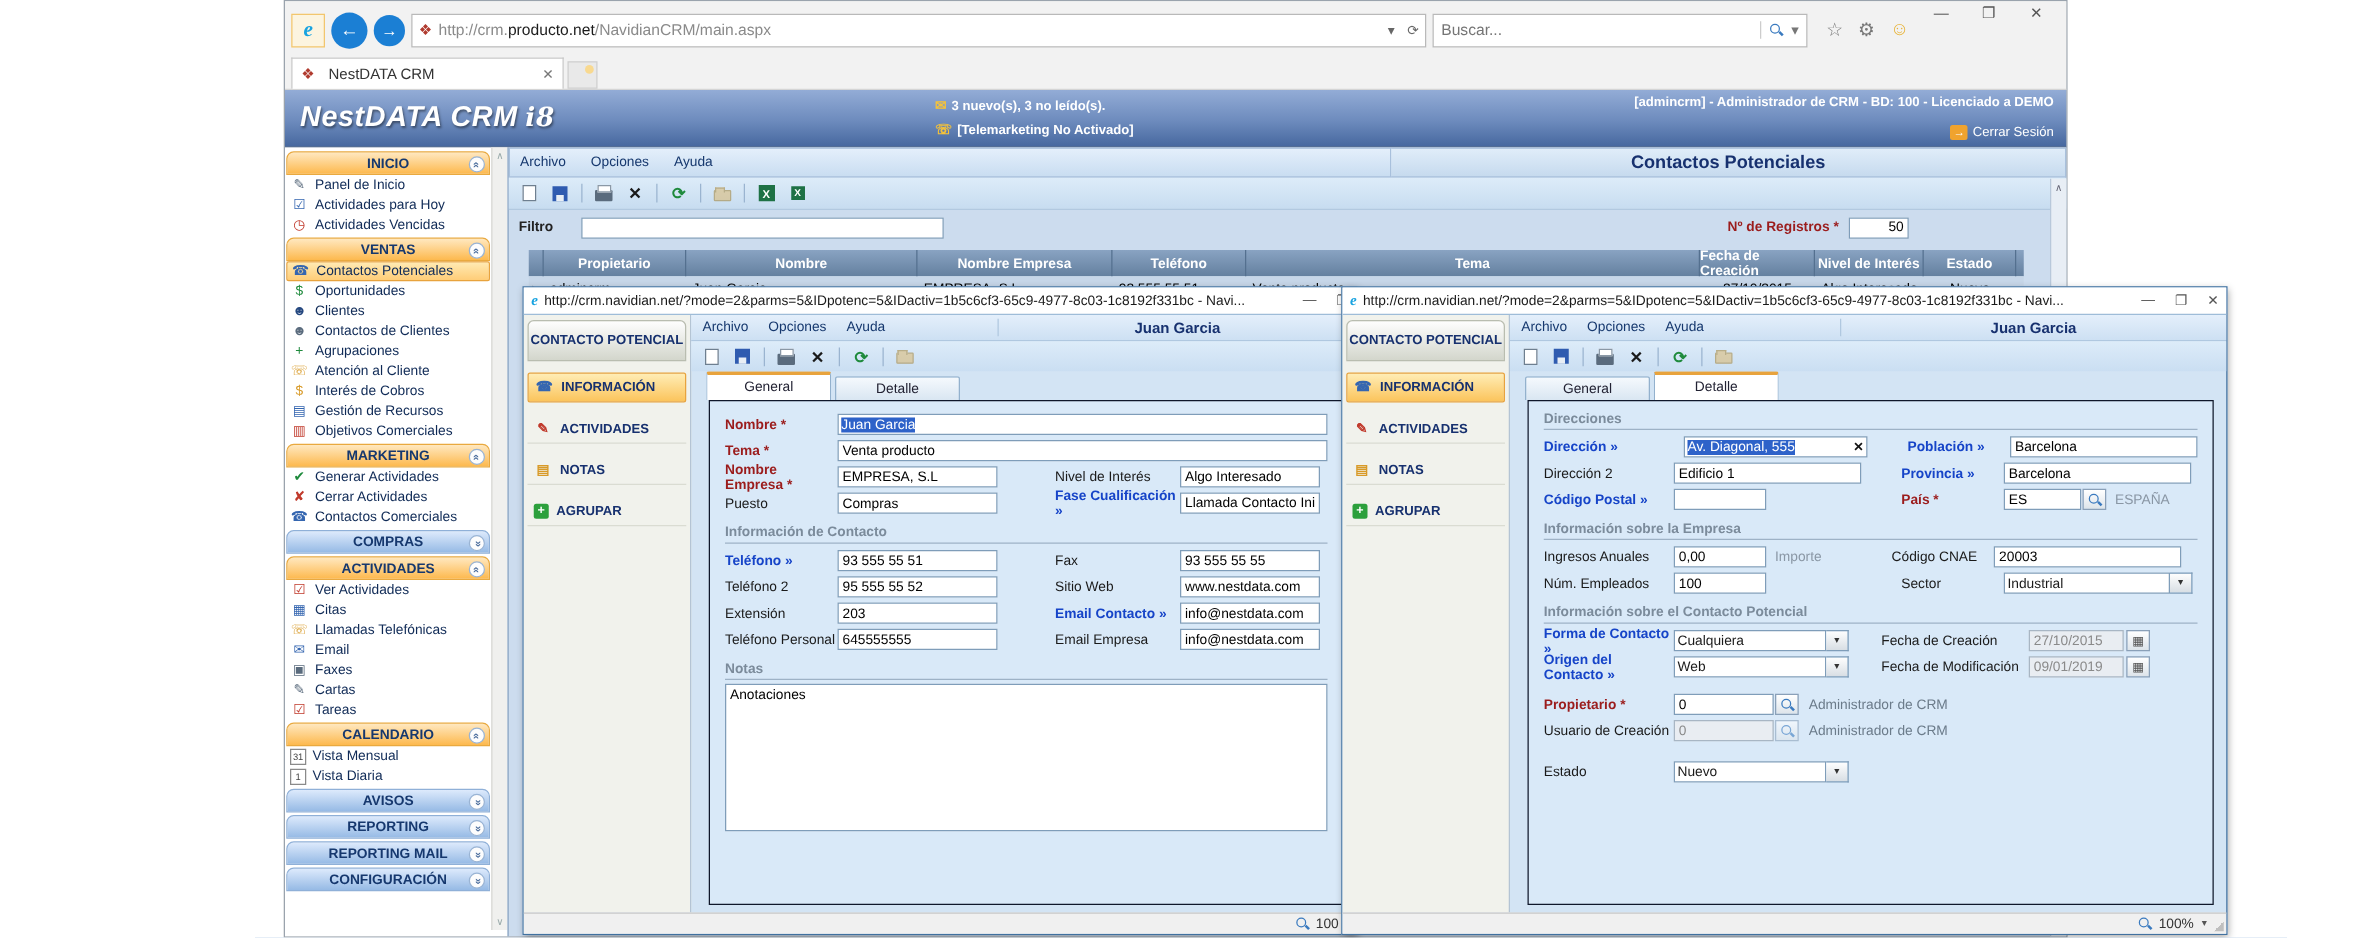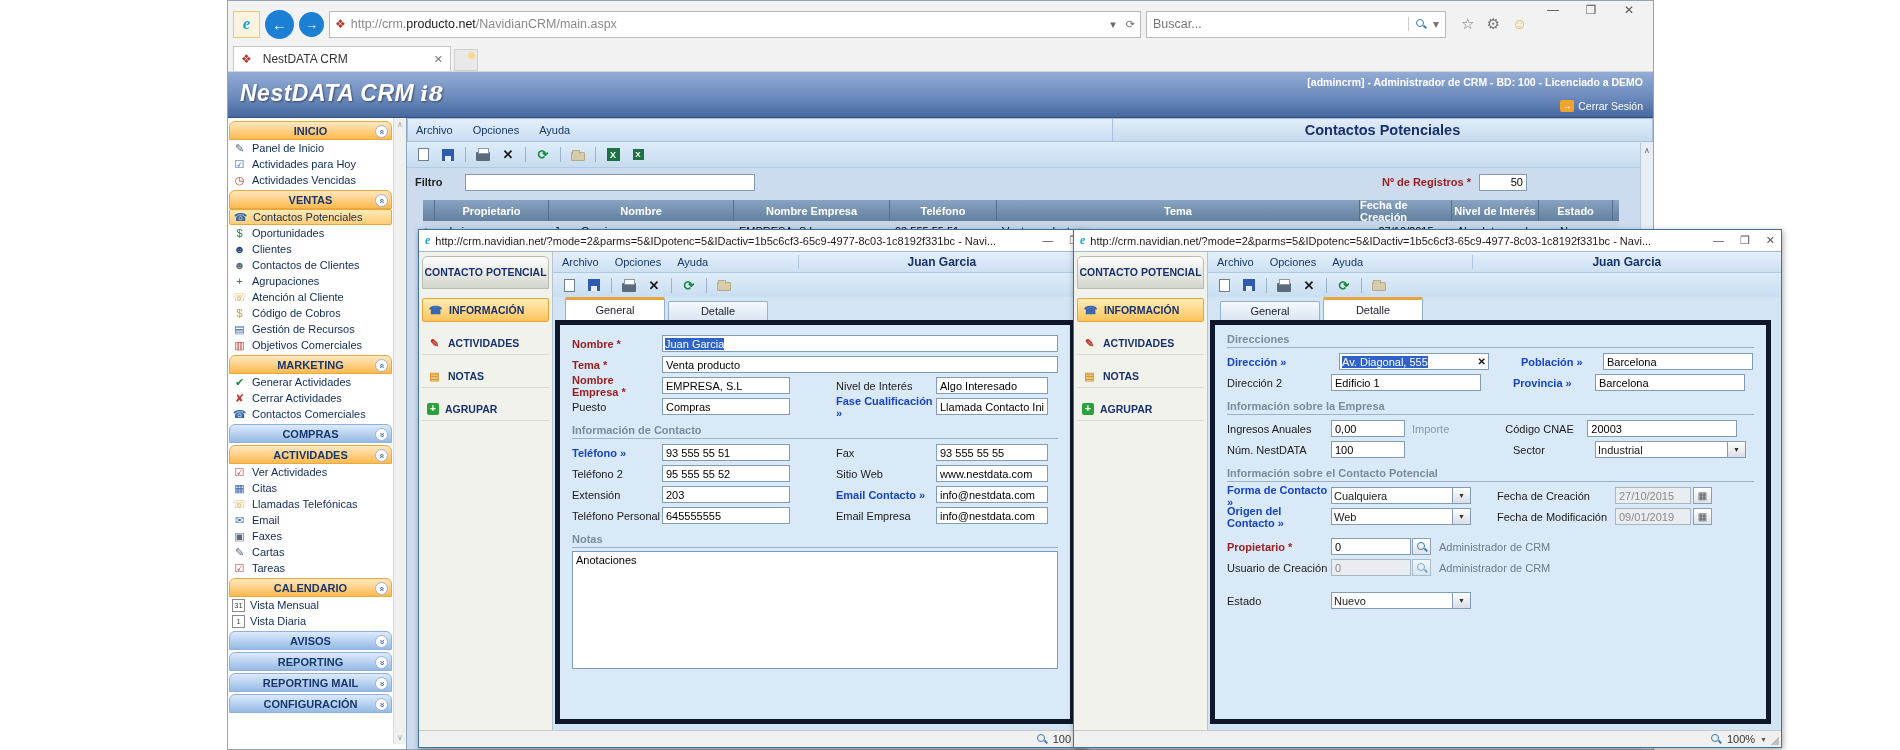--- a/index.html
+++ b/index.html
@@ -106,21 +106,21 @@
   .pnavitem.sel { background:linear-gradient(#ffedb6,#fbc45c); border:1px solid #e8a33d; border-radius:2px; }
   .plus { width:12px; height:12px; background:#2ca03c; color:#fff; border-radius:2px; font-size:10px; line-height:12px; text-align:center; }
   .pmain { flex:1; display:flex; flex-direction:column; min-width:0; }
   .pmenu { height:21px; display:flex; align-items:center; background:linear-gradient(#e4effb,#cde0f3); border-bottom:1px solid #b0c8e0; font-size:11px; color:#16386e; }
   .pmenus { display:flex; gap:16px; padding-left:9px; width:46%; }
   .prectitle { flex:1; text-align:center; font-weight:bold; font-size:12px; color:#17316f; border-left:1px solid #b0c8e0; }
   .ptoolbar { height:24px; display:flex; align-items:center; gap:3px; padding-left:5px; background:linear-gradient(#ddecf9,#cadef2); }
   .ptabs { height:23px; display:flex; align-items:flex-end; padding-left:12px; gap:3px; }
   .ptab { width:100px; height:19px; display:flex; align-items:center; justify-content:center; font-size:11px; color:#223; background:linear-gradient(#f5f9fd,#d9e6f2); border:1px solid #93b1cd; border-bottom:none; border-radius:2px 2px 0 0; }
   .ptab.active { background:#fff; height:23px; border-top:3px solid #e8a33d; }
-  .pform { flex:1; margin:0 10px 6px 2px; border:5px solid #0f172a; background:#d9e9f8; padding:8px 12px 8px 12px; overflow:hidden; }
+  .pform { flex:1; margin:0 10px 6px 14px; border:1px solid #0f172a; background:#d9e9f8; padding:8px 12px 8px 12px; overflow:hidden; }
   .frow { display:flex; align-items:center; height:21px; font-size:11px; color:#1a1a1a; }
   .fl { flex-shrink:0; }
   .fl.req { color:#9b1c1c; font-weight:bold; }
   .fl.lnk { color:#1644c8; font-weight:bold; }
   .fi { height:17px; border:1px solid #7f9db9; background:#fff; font-size:11px; padding:0 3px; font-family:inherit; color:#000; }
   .fi.ra { }
   .fi.dis { background:#e9edf2; color:#8a8a8a; border-color:#a8b6c4; }
   .tbox { height:17px; border:1px solid #7f9db9; background:#fff; font-size:11px; padding:0 2px; display:flex; align-items:center; }
   .hl { background:#2e62c9; color:#fff; }
   .clrx { margin-left:auto; font-weight:bold; font-size:10px; color:#111; }
@@ -181,20 +181,24 @@
         <span class="favic">❖</span>
         <span>NestDATA CRM</span>
         <span class="x">✕</span>
       </div>
       <div class="newtab"></div>
     </div>
   </div>
 
   <div class="crmhead">
     <div class="logo"><span>NestDATA CRM</span><span class="i8">i8</span></div>
+    <div class="notifs">
+      <div><span class="nicon">✉</span><span>3 nuevo(s), 3 no leído(s).</span></div>
+      <div><span class="nicon">☏</span><span>[Telemarketing No Activado]</span></div>
+    </div>
     <div class="userinfo">[admincrm] - Administrador de CRM - BD: 100 - Licenciado a  DEMO</div>
     <div class="logout">
         <span class="keyic">→</span>
         <span>Cerrar Sesión</span>
       </div>
   </div>
 
   <div class="app">
 
     <div class="sidebar">
@@ -239,21 +243,21 @@
         <div class="sitem">
             <span class="sic g-green">+</span>
             <span>Agrupaciones</span>
           </div>
         <div class="sitem">
             <span class="sic g-gold">☏</span>
             <span>Atención al Cliente</span>
           </div>
         <div class="sitem">
             <span class="sic g-gold">$</span>
-            <span>Código de Cobros</span>
+            <span>Interés de Cobros</span>
           </div>
         <div class="sitem">
             <span class="sic g-blue">▤</span>
             <span>Gestión de Recursos</span>
           </div>
         <div class="sitem">
             <span class="sic g-red">▥</span>
             <span>Objetivos Comerciales</span>
           </div>
 
@@ -628,30 +632,40 @@
             </div>
           <span class="fl lnk" style="margin-left:32px;width:82px">Población »</span>
           <input class="fi" style="width: 150px;" value="Barcelona">
         </div>
         <div class="frow">
           <span class="fl" style="width:104px">Dirección 2</span>
           <input class="fi" style="width: 150px;" value="Edificio 1">
           <span class="fl lnk" style="margin-left:32px;width:82px">Provincia »</span>
           <input class="fi" style="width: 150px;" value="Barcelona">
         </div>
+        <div class="frow">
+          <span class="fl lnk" style="width:104px">Código Postal »</span>
+          <input class="fi" style="width: 74px;" value="">
+          <span class="fl req" style="margin-left:108px;width:82px">País *</span>
+          <input class="fi" style="width: 62px;" value="ES">
+          <span class="lk">
+              <span class="mag"></span>
+            </span>
+          <span class="sfx">ESPAÑA</span>
+        </div>
         <div class="sect">Información sobre la Empresa</div>
         <div class="frow">
           <span class="fl" style="width:104px">Ingresos Anuales</span>
           <input class="fi ra" style="width: 74px;" value="0,00">
           <span class="sfx">Importe</span>
           <span class="fl" style="margin-left:56px;width:82px">Código CNAE</span>
           <input class="fi" style="width: 150px;" value="20003">
         </div>
         <div class="frow">
-          <span class="fl" style="width:104px">Núm. NestDATA</span>
+          <span class="fl" style="width:104px">Núm. Empleados</span>
           <input class="fi ra" style="width: 74px;" value="100">
           <span class="fl" style="margin-left:108px;width:82px">Sector</span>
           <div class="tbox" style="width:133px">
               <span>Industrial</span>
             </div>
           <span class="ddb">▼</span>
         </div>
         <div class="sect">Información sobre el Contacto Potencial</div>
         <div class="frow">
           <span class="fl lnk" style="width:104px">Forma de Contacto »</span>

